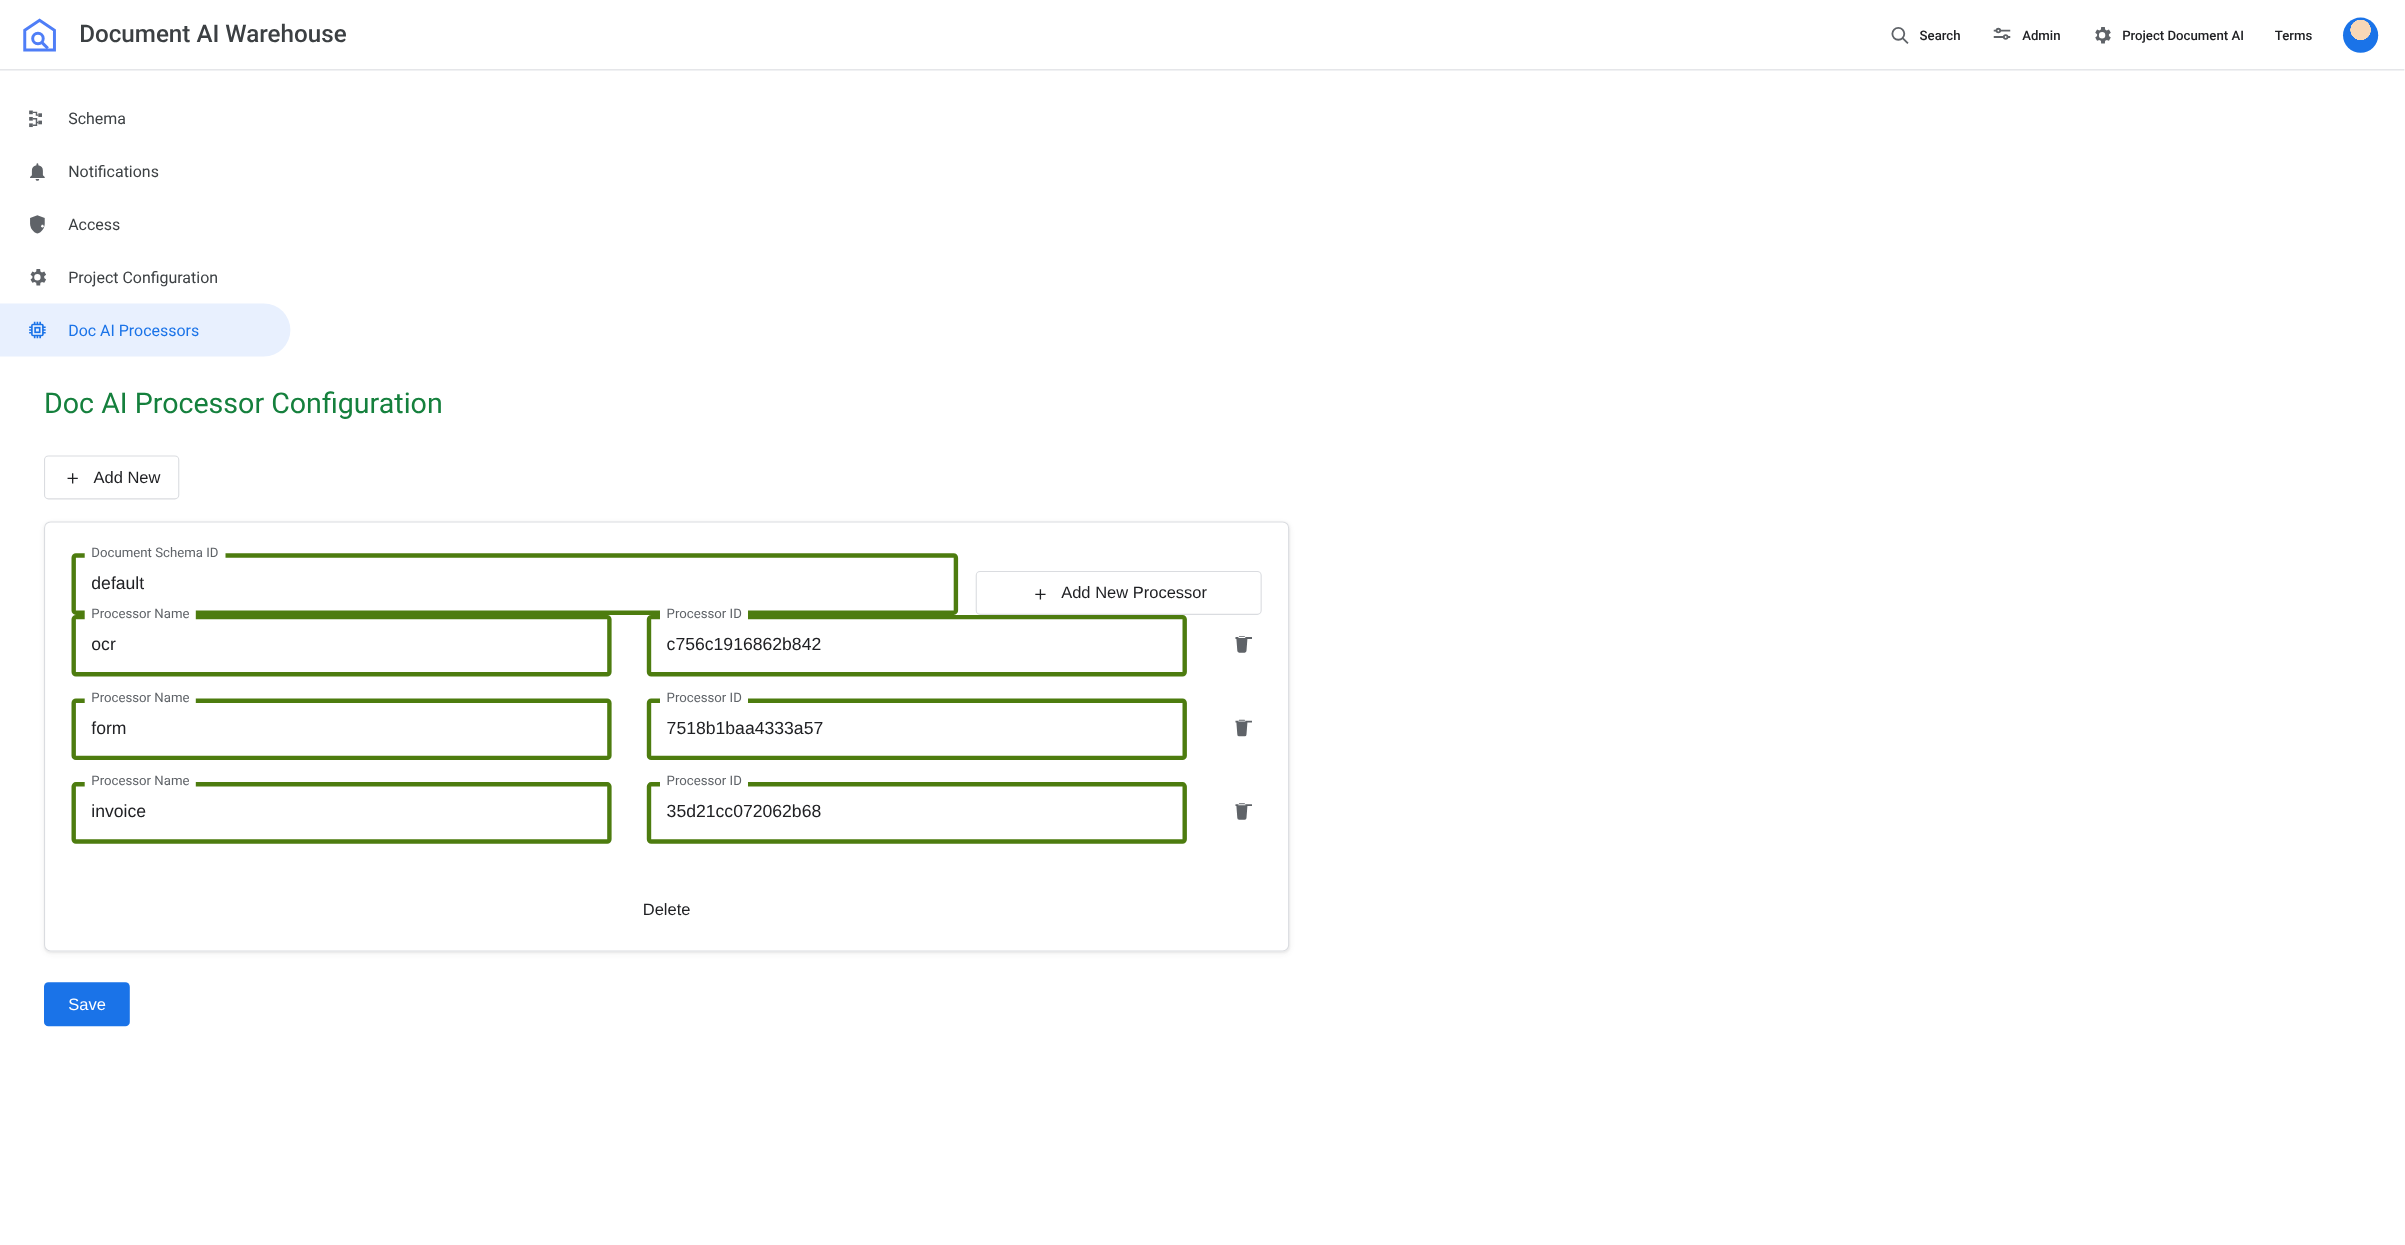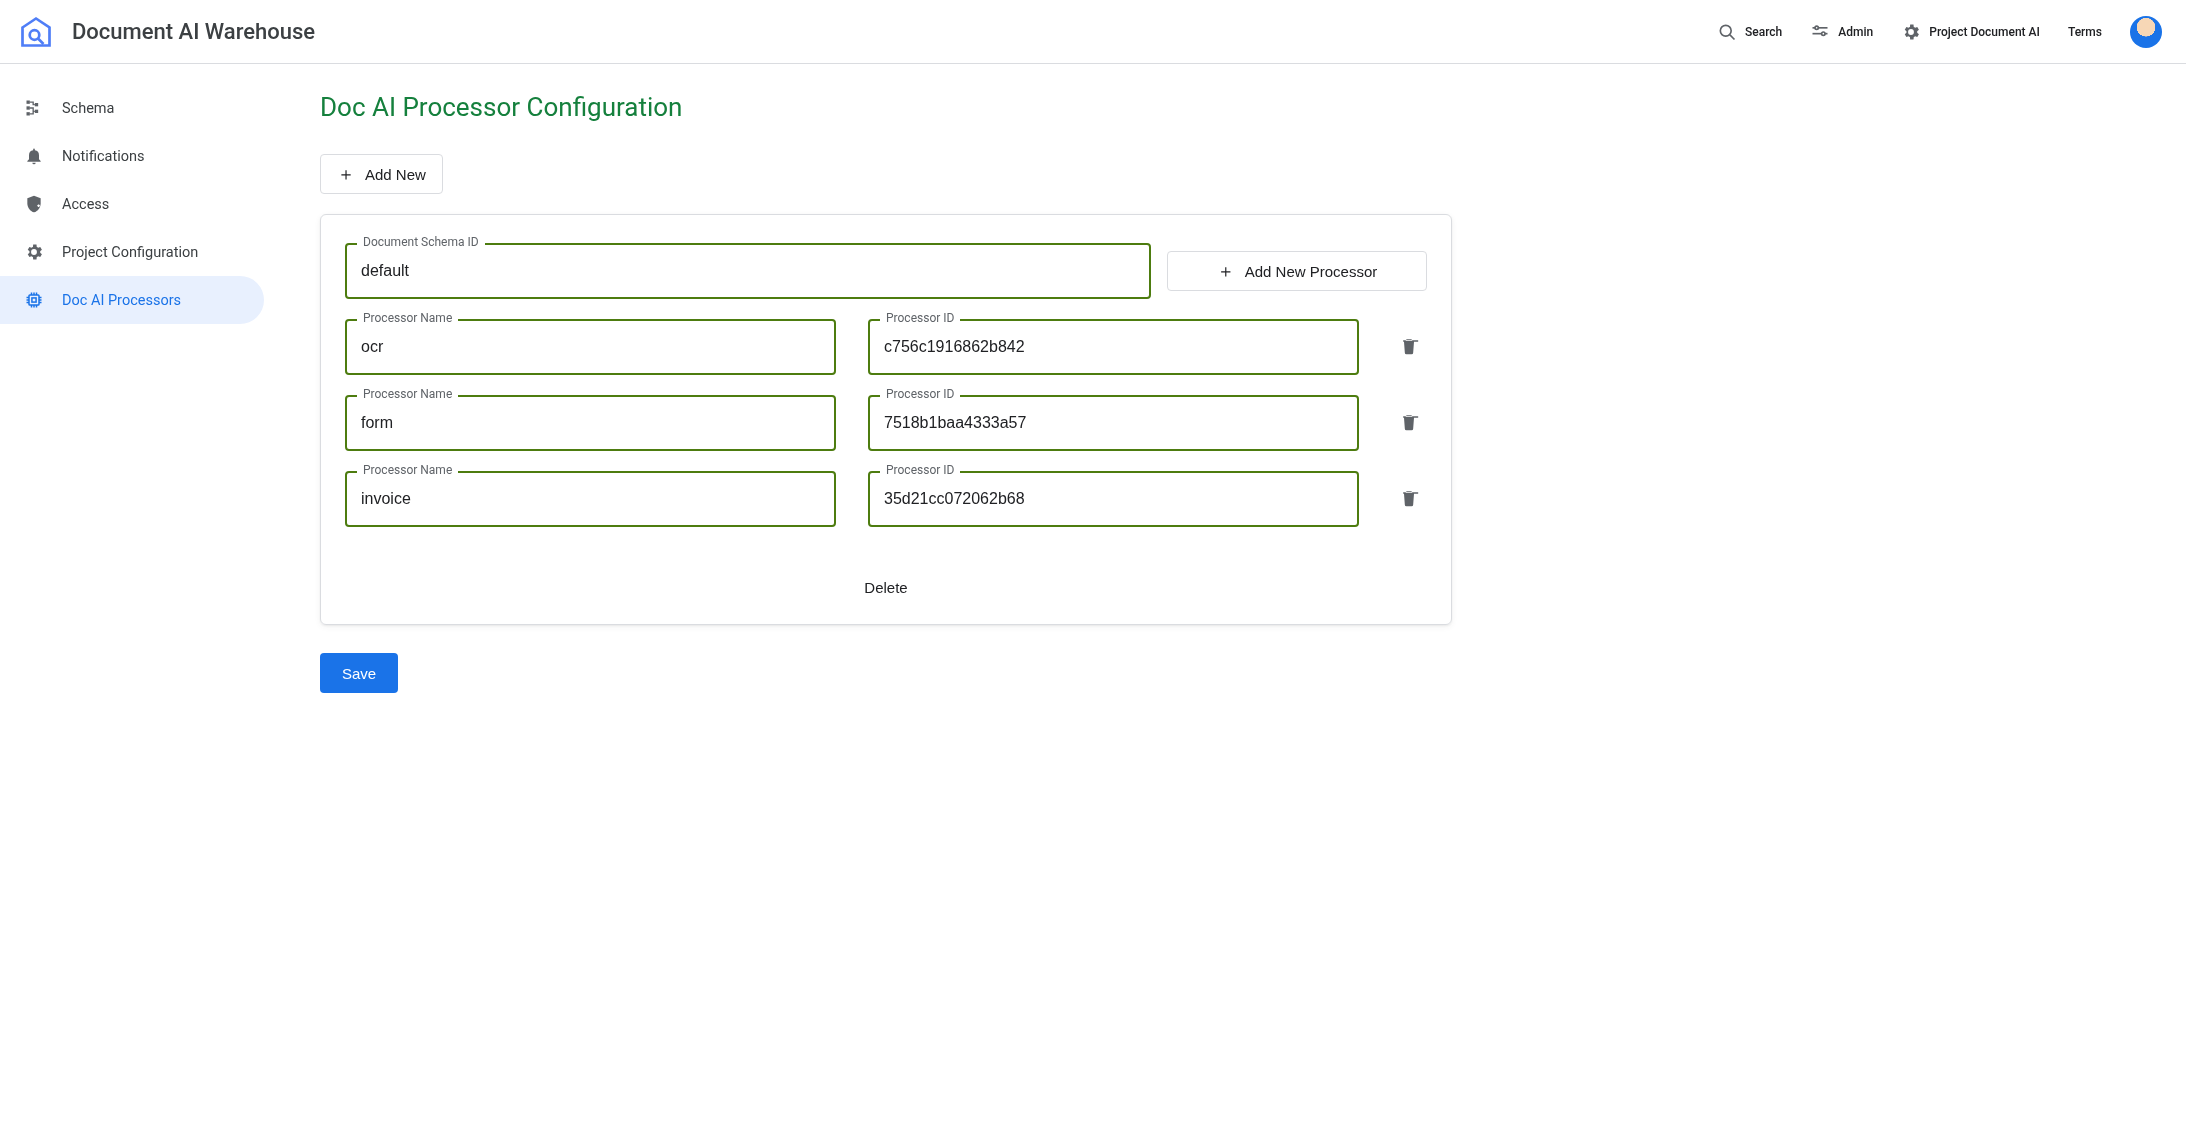--- a/index.html
+++ b/index.html
@@ -58,20 +58,21 @@
     height: 32px;
     border-radius: 50%;
     background: radial-gradient(circle at 50% 35%, #f7d7b6 0 35%, #1a73e8 36% 100%);
     position: relative;
     overflow: hidden;
     cursor: pointer;
   }
   
   .body-wrap {
     display: flex;
+    flex-direction: column;
   }
   .sidebar {
     width: 280px;
     padding-top: 20px;
     flex-shrink: 0;
   }
   .nav-item {
     display: flex;
     align-items: center;
     gap: 18px;
@@ -120,31 +121,30 @@
   .card {
     margin-top: 20px;
     border: 1px solid #dadce0;
     border-radius: 6px;
     padding: 28px 24px 20px;
     box-shadow: 0 1px 2px rgba(60,64,67,0.08), 0 2px 6px rgba(60,64,67,0.06);
   }
   .card-top-row {
     display: flex;
     gap: 16px;
-    align-items: center;
-    margin-bottom: 20px;
+    align-items: flex-end;
   }
   .field {
     position: relative;
     flex: 1;
   }
   .field input {
     width: 100%;
     height: 56px;
-    border: 2px solid #4d7c0f;
+    border: 4px solid #4d7c0f;
     border-radius: 4px;
     padding: 0 14px;
     font-size: 16px;
     color: #202124;
     background: #fff;
     outline: none;
   }
   .field label {
     position: absolute;
     top: -8px;

